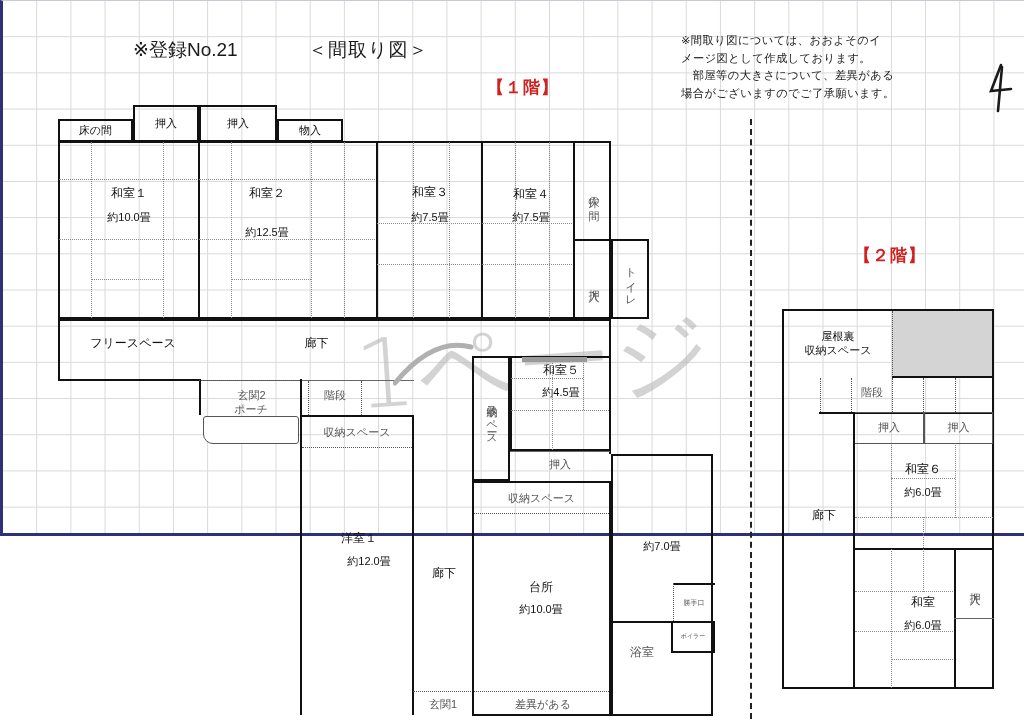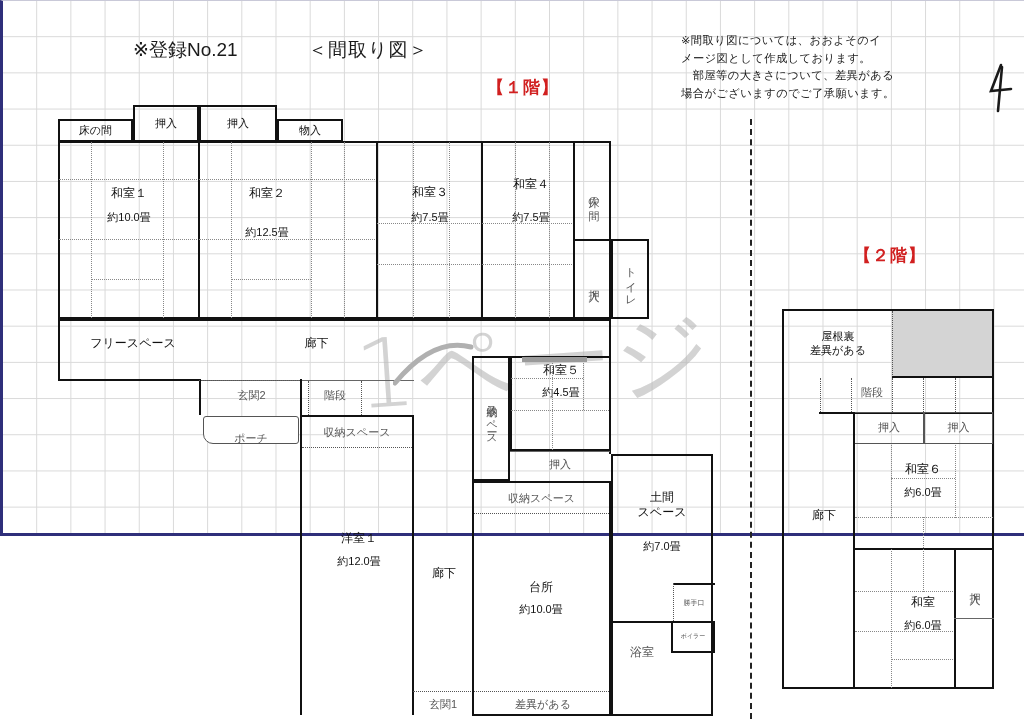--- a/index.html
+++ b/index.html
@@ -160,21 +160,21 @@
 
   <div class="lab bold f12" style="left:80px;top:183px;width:92px;height:18px;">和室１</div>
   <div class="lab bold f11" style="left:80px;top:209px;width:92px;height:16px;">約10.0畳</div>
 
   <div class="lab bold f12" style="left:218px;top:183px;width:92px;height:18px;">和室２</div>
   <div class="lab bold f11" style="left:218px;top:224px;width:92px;height:16px;">約12.5畳</div>
 
   <div class="lab bold f12" style="left:384px;top:182px;width:86px;height:18px;">和室３</div>
   <div class="lab bold f11" style="left:384px;top:209px;width:86px;height:16px;">約7.5畳</div>
 
-  <div class="lab bold f12" style="left:488px;top:174px;width:80px;height:18px;">和室４</div>
+  <div class="lab bold f12" style="left:488px;top:184px;width:80px;height:18px;">和室４</div>
   <div class="lab bold f11" style="left:488px;top:209px;width:80px;height:16px;">約7.5畳</div>
 
   <div class="lab vert gray f11" style="left:572px;top:155px;width:36px;height:80px;">床の間</div>
 
   <div class="ab hline" style="left:570px;top:238px;width:40px;"></div>
   <div class="lab vert gray f11" style="left:572px;top:250px;width:36px;height:62px;">押入</div>
 
   <div class="ab wall" style="left:608px;top:238px;width:38px;height:80px;"></div>
   <div class="lab vert gray f11" style="left:610px;top:246px;width:34px;height:66px;">トイレ</div>
 
@@ -188,30 +188,30 @@
 
   <div class="ab vline" style="left:196px;top:378px;height:36px;"></div>
   <div class="ab vline" style="left:297px;top:378px;height:36px;"></div>
   <div class="ab hdot" style="left:196px;top:379px;width:101px;"></div>
   <div class="lab gray f11" style="left:206px;top:386px;width:85px;height:18px;">玄関2</div>
   <div class="lab gray f11" style="left:306px;top:386px;width:52px;height:18px;">階段</div>
   <div class="ab vdot" style="left:305px;top:380px;height:34px;"></div>
   <div class="ab vdot" style="left:358px;top:380px;height:34px;"></div>
 
   <div class="ab porch" style="left:200px;top:415px;width:96px;height:28px;"></div>
-  <div class="lab gray f11" style="left:200px;top:424px;width:96px;height:28px;">ポーチ</div>
+  <div class="lab gray f11" style="left:200px;top:395px;width:96px;height:28px;">ポーチ</div>
 
   <div class="ab vline" style="left:297px;top:414px;height:300px;"></div>
   <div class="ab hline" style="left:297px;top:414px;width:113px;"></div>
   <div class="lab gray f11" style="left:300px;top:423px;width:108px;height:18px;">収納スペース</div>
   <div class="ab hdot" style="left:299px;top:446px;width:110px;"></div>
 
   <div class="ab vline" style="left:409px;top:414px;height:300px;"></div>
   <div class="lab bold f12" style="left:310px;top:528px;width:92px;height:18px;">洋室１</div>
-  <div class="lab bold f11" style="left:310px;top:553px;width:92px;height:16px;text-align:center;">約12.0畳</div>
+  <div class="lab bold f11" style="left:320px;top:553px;width:92px;height:16px;text-align:center;">約12.0畳</div>
 
   <div class="ab vline" style="left:469px;top:480px;height:234px;"></div>
   <div class="lab bold f12" style="left:415px;top:563px;width:52px;height:18px;">廊下</div>
   <div class="ab hdot" style="left:410px;top:690px;width:200px;"></div>
   <div class="lab gray f11" style="left:410px;top:695px;width:60px;height:18px;">玄関1</div>
   <div class="lab gray f11" style="left:490px;top:695px;width:100px;height:18px;">差異がある</div>
 
   <div class="ab wall" style="left:469px;top:355px;width:38px;height:125px;"></div>
   <div class="lab vert gray f11" style="left:471px;top:360px;width:34px;height:116px;">収納スペース</div>
 
@@ -230,22 +230,20 @@
   <div class="ab hline-thin" style="left:507px;top:450px;width:100px;"></div>
   <div class="lab gray f11" style="left:510px;top:455px;width:94px;height:18px;">押入</div>
 
   <div class="ab wall" style="left:469px;top:480px;width:139px;height:235px;"></div>
   <div class="lab gray f11" style="left:472px;top:489px;width:133px;height:18px;">収納スペース</div>
   <div class="ab hdot" style="left:471px;top:512px;width:135px;"></div>
   <div class="lab bold f12" style="left:495px;top:577px;width:86px;height:18px;">台所</div>
   <div class="lab bold f11" style="left:495px;top:601px;width:86px;height:16px;">約10.0畳</div>
 
   <div class="ab wall" style="left:608px;top:453px;width:102px;height:262px;"></div>
-  <div class="lab bold f12" style="left:610px;top:485px;width:98px;height:38px;">土間
-スペース</div>
   <div class="lab bold f11" style="left:610px;top:538px;width:98px;height:16px;">約7.0畳</div>
 
   <div class="ab hline" style="left:670px;top:582px;width:42px;"></div>
   <div class="ab vdot" style="left:670px;top:582px;height:38px;"></div>
   <div class="lab gray f7" style="left:670px;top:595px;width:42px;height:14px;">勝手口</div>
   <div class="ab hdot" style="left:670px;top:620px;width:42px;"></div>
   <div class="ab wall" style="left:668px;top:620px;width:44px;height:32px;"></div>
   <div class="lab gray f6" style="left:668px;top:620px;width:44px;height:32px;">ボイラー</div>
 
   <div class="ab hline" style="left:608px;top:620px;width:62px;"></div>
@@ -253,21 +251,21 @@
 
   <svg class="ab" style="left:390px;top:330px;width:90px;height:60px;" viewBox="0 0 90 60">
     <path d="M2 52 Q40 6 78 16" stroke="#b0b0b0" stroke-width="5" fill="none" stroke-linecap="round"></path>
   </svg>
 
   <div class="ab wall" style="left:779px;top:308px;width:212px;height:380px;"></div>
 
   <div class="ab shade" style="left:889px;top:310px;width:100px;height:66px;"></div>
   <div class="ab vdot" style="left:889px;top:310px;height:66px;"></div>
   <div class="lab bold f11" style="left:783px;top:314px;width:104px;height:58px;">屋根裏
-差異がある</div>
+収納スペース</div>
   <div class="ab hline" style="left:889px;top:375px;width:101px;"></div>
 
   <div class="ab hline" style="left:816px;top:411px;width:175px;"></div>
   <div class="ab vdot" style="left:817px;top:377px;height:34px;"></div>
   <div class="ab vdot" style="left:848px;top:377px;height:34px;"></div>
   <div class="ab vdot" style="left:889px;top:377px;height:34px;"></div>
   <div class="ab vdot" style="left:920px;top:377px;height:34px;"></div>
   <div class="ab vdot" style="left:952px;top:377px;height:34px;"></div>
   <div class="lab gray f11" style="left:848px;top:383px;width:42px;height:18px;">階段</div>
 

